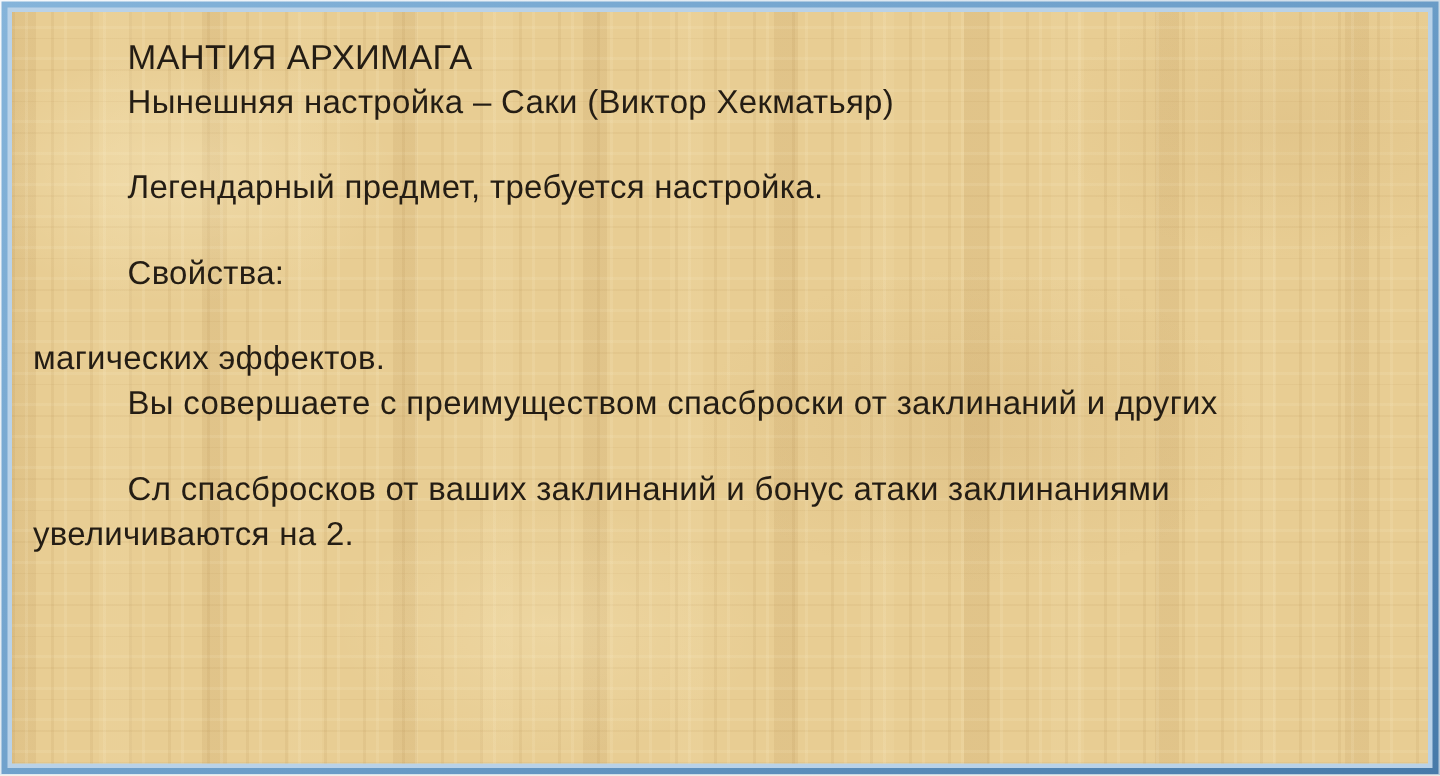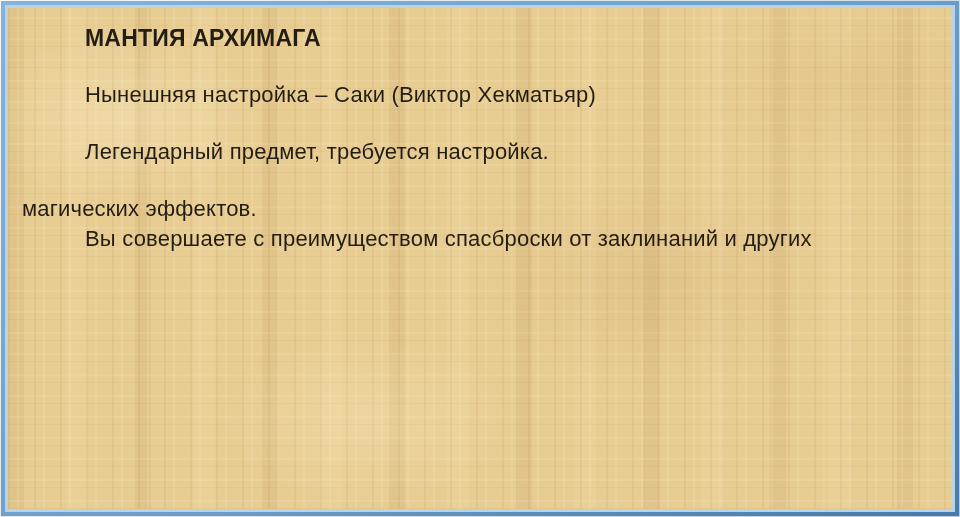--- a/index.html
+++ b/index.html
@@ -26,21 +26,21 @@
                rgba(255,246,216,0.12) 9px 11px, transparent 11px 26px),
              repeating-linear-gradient(0deg,
                rgba(166,124,62,0.08) 0 1px, transparent 1px 7px,
                rgba(255,248,220,0.10) 7px 9px, transparent 9px 21px),
              repeating-linear-gradient(90deg,
                rgba(172,130,68,0.12) 0 16px, transparent 16px 58px,
                rgba(255,241,200,0.09) 58px 80px, transparent 80px 127px);
            padding:15px 20px 0 14px;
            font-size:22px; line-height:30px; letter-spacing:0.2px; }
 
-  .title { font-weight:bold; font-size:23px; padding-left:63px; margin-bottom:27px; }
+  .title { font-weight:normal; font-size:23px; padding-left:63px; }
   .para  { margin-bottom:27px; }
   .line  {}
   .line.indent { padding-left:63px; }
 </style>
 </head>
 <body>
 
 <div class="frame">
   <div class="frame-mid">
     <div class="frame-inner">
@@ -49,26 +49,33 @@
         <div class="title">МАНТИЯ АРХИМАГА</div>
 
         <div class="para">
           <div class="line indent">Нынешняя настройка – Саки (Виктор Хекматьяр)</div>
         </div>
 
         <div class="para">
           <div class="line indent">Легендарный предмет, требуется настройка.</div>
         </div>
 
+        <div class="para">
+          <div class="line indent">Свойства:</div>
+        </div>
 
         <div class="para">
         </div>
 
         <div class="para">
           <div class="line">магических эффектов.</div>
           <div class="line indent">Вы совершаете с преимуществом спасброски от заклинаний и других</div>
         </div>
 
+        <div class="para">
+          <div class="line indent">Сл спасбросков от ваших заклинаний и бонус атаки заклинаниями</div>
+          <div class="line">увеличиваются на 2.</div>
+        </div>
 
       </div>
     </div>
   </div>
 </div>
 
 </body></html>

